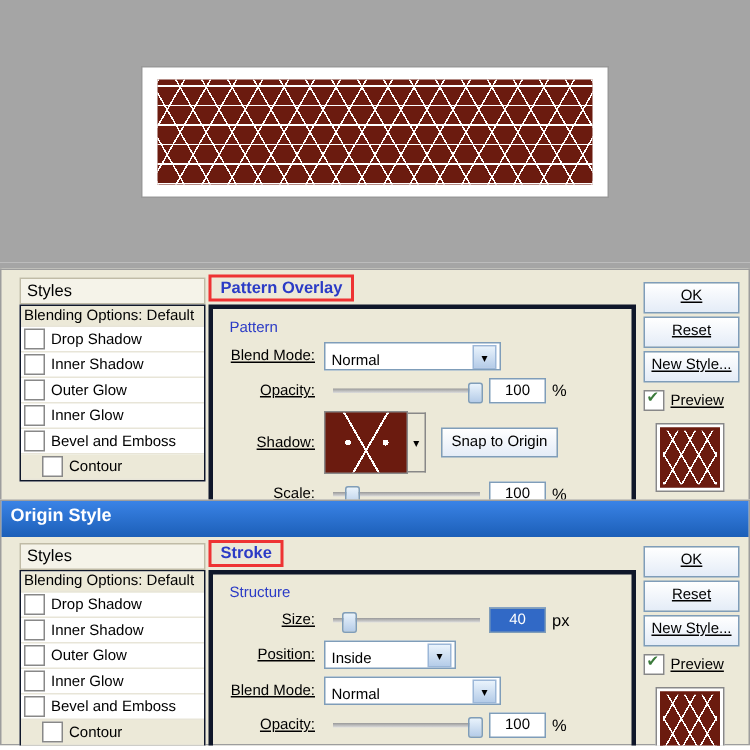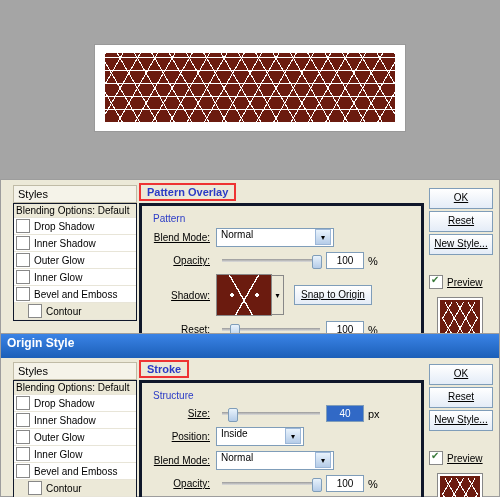--- a/index.html
+++ b/index.html
@@ -19,37 +19,37 @@
 .eff-item.gray{background:#ece9d8}
 .eff-item.sub{padding-left:14px}
 .cb{width:12px;height:12px;border:1px solid #888;background:#fff;margin-right:4px}
 .middle{position:absolute;left:138px;top:3px;right:75px;bottom:4px}
 .middle.m2{top:26px}
 .tab-highlight{display:inline-block;border:2px solid #e33;color:#2b3bc6;font-weight:bold;padding:1px 6px;background:#ece9d8;font-size:11px}
 .fieldset{border:3px solid #0f172a;margin-top:2px;padding:6px 8px 6px 8px}
 .fs-title{color:#2b3bc6;font-size:10px;margin:-12px 0 4px 0;background:#ece9d8;display:inline-block;padding:0 3px}
 .row{display:flex;align-items:center;margin-bottom:5px}
 .lbl{width:60px;text-align:right;text-decoration:underline;font-size:10px;margin-right:6px}
-.sel{border:1px solid #7f9db9;background:#fff;height:17px;width:110px;display:flex;align-items:flex-start;justify-content:space-between;padding:0 2px 0 4px;font-size:10px}
+.sel{border:1px solid #7f9db9;background:#fff;height:17px;width:110px;display:flex;align-items:flex-end;justify-content:space-between;padding:0 2px 0 4px;font-size:10px}
 .sel .dd{width:14px;height:14px;background:linear-gradient(#e9f3fc,#b5cce8);border:1px solid #9cb7d8;display:flex;align-items:center;justify-content:center;font-size:8px}
 .slider{width:98px;height:3px;background:linear-gradient(#999,#ddd);position:relative;margin:0 6px}
 .thumb{position:absolute;top:-4px;width:8px;height:12px;background:linear-gradient(#e9f3fc,#b5cce8);border:1px solid #7f9db9;border-radius:2px}
 .numbox{width:36px;height:15px;border:1px solid #7f9db9;background:#fff;text-align:center;font-size:10px;line-height:15px}
 .swatch{width:54px;height:40px;border:1px solid #888;background:#6b1b0f;display:flex;align-items:center;justify-content:center}
 .swdd{width:11px;height:38px;background:#ece9d8;border:1px solid #888;border-left:none;display:flex;align-items:center;justify-content:center;font-size:8px}
 .btn{display:block;width:62px;height:19px;border:1px solid #7f9db9;background:linear-gradient(#fff,#e4ecf7);text-align:center;line-height:18px;font-size:10px;text-decoration:underline;margin-bottom:2px}
 .btn-col{position:absolute;right:6px;top:8px}
 .btn-col.bc2{top:30px}
-.prev-chk{display:flex;align-items:center;margin-top:20px;font-size:10px;text-decoration:underline}
+.prev-chk{display:flex;align-items:center;margin-top:5px;font-size:10px;text-decoration:underline}
 .prev-chk .cb{background:#fff;position:relative}
 .prev-chk .cb:after{content:"✔";position:absolute;font-size:10px;color:#3a7a3a;top:-2px;left:1px}
 .prev-sw{width:44px;height:44px;border:1px solid #888;margin-top:8px;margin-left:8px;background:#fff;display:flex;align-items:center;justify-content:center}
 .mini-hex{width:36px;height:36px;background:#6b1b0f;border:2px solid #6b1b0f}
 .watermark{position:absolute;right:6px;bottom:6px;color:#fff;font-size:13px;font-family:Arial;text-shadow:0 0 3px #999}
-.snapbtn{border:1px solid #7f9db9;background:linear-gradient(#fff,#e4ecf7);height:18px;padding:0 6px;font-size:10px;text-decoration:underline;line-height:18px}
+.snapbtn{border:1px solid #7f9db9;background:linear-gradient(#fff,#e4ecf7);height:18px;padding:0 6px;font-size:10px;line-height:18px}
 </style>
 </head>
 <body>
 
 <div class="preview">
   <div class="preview-inner">
     <div class="hex-strip" style="background-image:repeating-linear-gradient(60deg,#fff 0 1px,transparent 1px 15px),repeating-linear-gradient(-60deg,#fff 0 1px,transparent 1px 15px),repeating-linear-gradient(0deg,#fff 0 1px,transparent 1px 13px)"></div>
   </div>
 </div>
 <div class="divider"></div>
@@ -106,21 +106,21 @@
         <span style="margin-left:4px">%</span>
       </div>
       <div class="row">
         <span class="lbl">Shadow:</span>
         <div class="swatch" style="background-image:radial-gradient(circle at 15px 20px,#fff 0 2px,transparent 2px),radial-gradient(circle at 40px 20px,#fff 0 2px,transparent 2px),linear-gradient(60deg,transparent 45%,#fff 45% 47%,transparent 47%),linear-gradient(-60deg,transparent 45%,#fff 45% 47%,transparent 47%)"></div>
         <div class="swdd">▾</div>
         <span style="width:10px"></span>
         <span class="snapbtn">Snap to Origin</span>
       </div>
       <div class="row">
-        <span class="lbl">Reset:</span>
+        <span class="lbl">Scale:</span>
         <div class="slider">
             <div class="thumb" style="left:8px"></div>
           </div>
         <div class="numbox">100</div>
         <span style="margin-left:4px">%</span>
       </div>
       <div class="row" style="margin-left:66px">
         <span class="cb" style="position:relative">
             <span style="position:absolute;top:-2px;left:1px;color:#3a7a3a">✔</span>
           </span>

